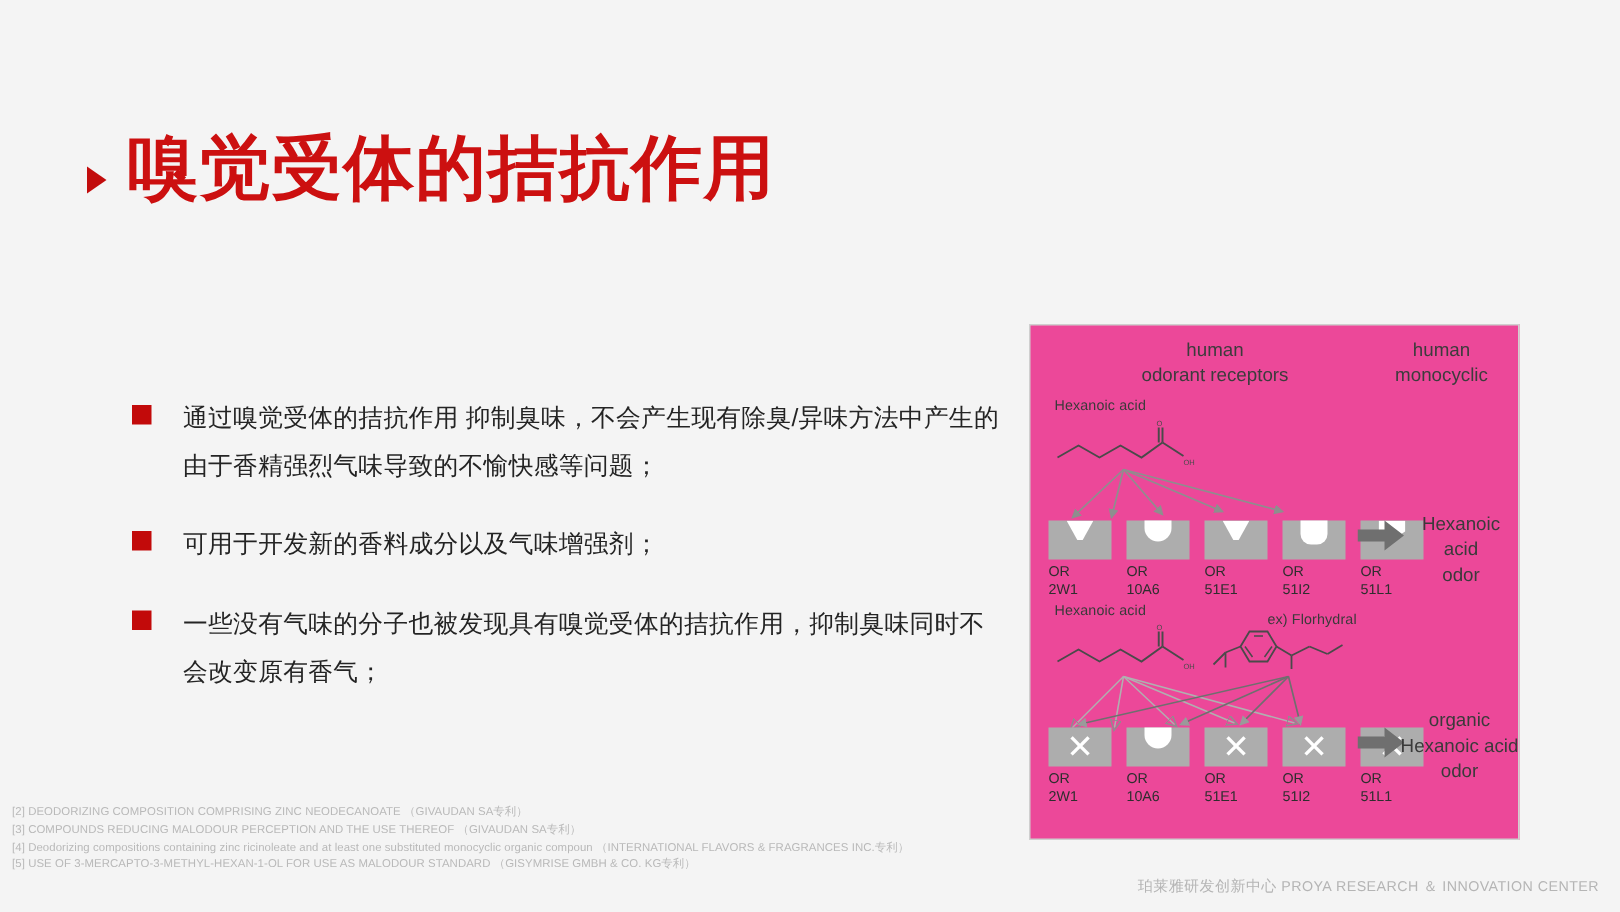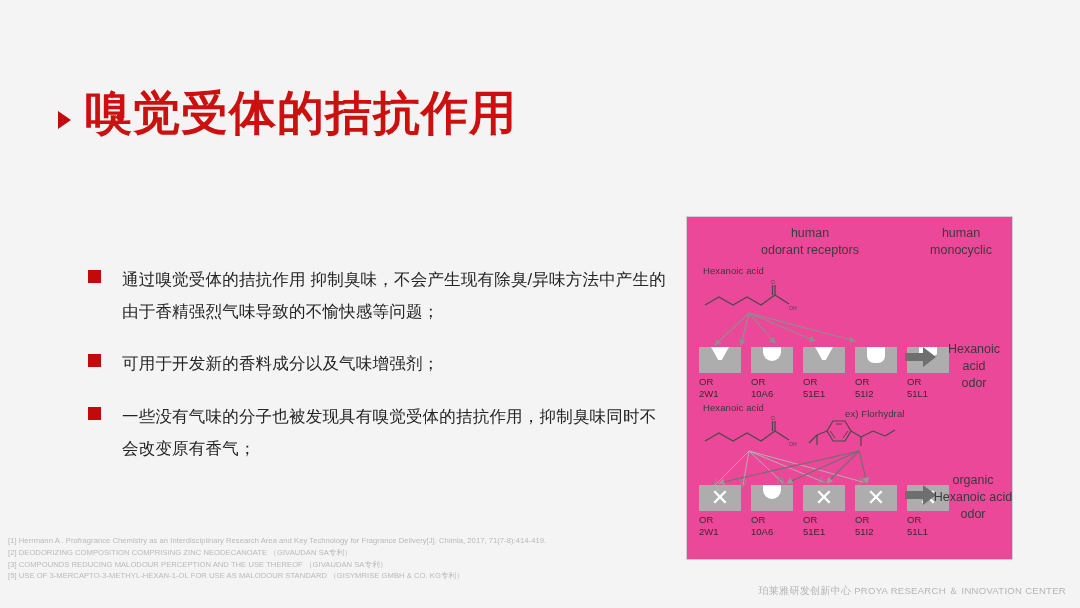--- a/index.html
+++ b/index.html
@@ -307,23 +307,23 @@
     </svg>
     <div class="result-text" style="left:246px;top:255px;width:80px;">
       <div>organic</div>
       <div>Hexanoic acid</div>
       <div>odor</div>
     </div>
   </div>
 
 
   <div class="refs">
-    <div>[1] Herrmann A . Profragrance Chemistry as an Interdisciplinary Research Area and Key Technology for Fragrance Delivery[J]. Chimia, 2017, 71(7-8):414-419.</div>
     <div>[2] DEODORIZING COMPOSITION COMPRISING ZINC NEODECANOATE （GIVAUDAN SA专利）</div>
     <div>[3] COMPOUNDS REDUCING MALODOUR PERCEPTION AND THE USE THEREOF （GIVAUDAN SA专利）</div>
+    <div>[4] Deodorizing compositions containing zinc ricinoleate and at least one substituted monocyclic organic compoun （INTERNATIONAL FLAVORS &amp; FRAGRANCES INC.专利）</div>
     <div>[5] USE OF 3-MERCAPTO-3-METHYL-HEXAN-1-OL FOR USE AS MALODOUR STANDARD （GISYMRISE GMBH &amp; CO. KG专利）</div>
   </div>
 
   <div class="footer">
     <span class="cn">珀莱雅研发创新中心</span>
     <span>PROYA RESEARCH ＆ INNOVATION CENTER</span>
   </div>
 
 </div>
 

